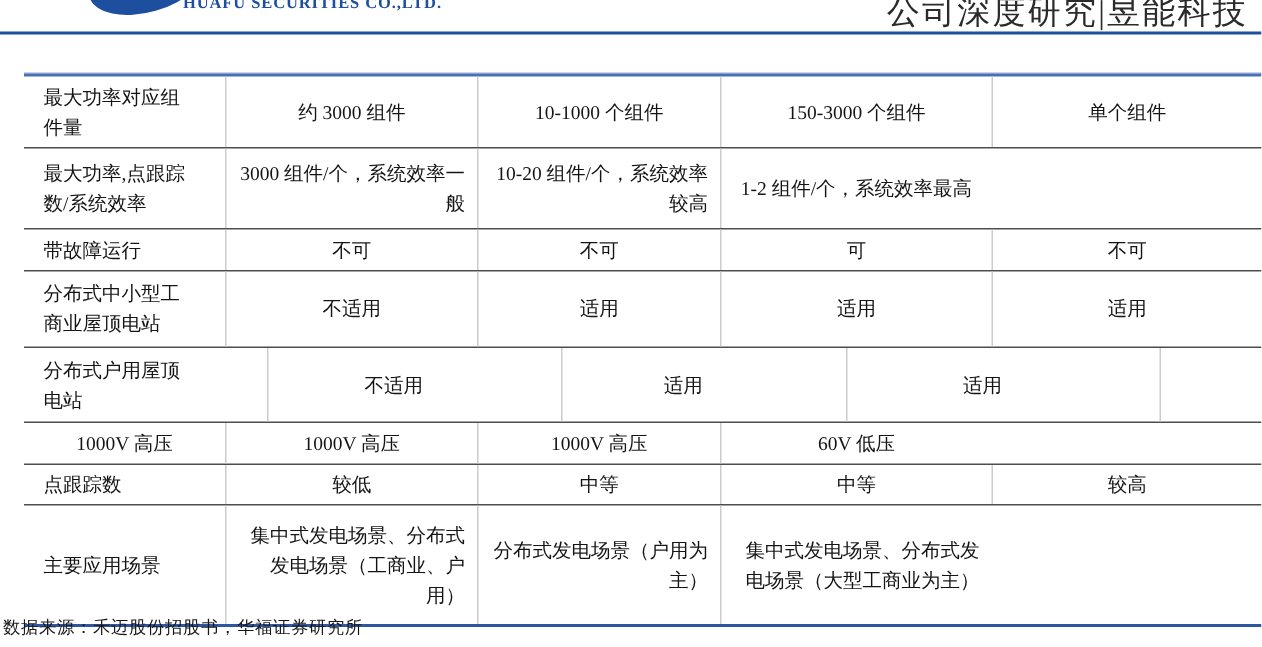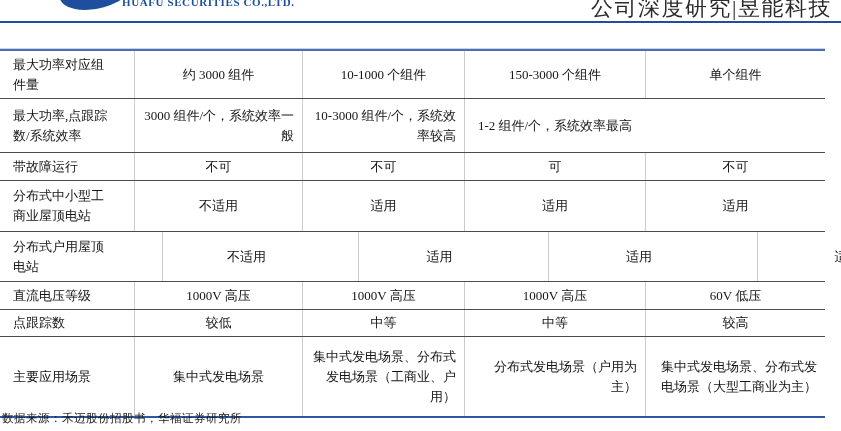--- a/index.html
+++ b/index.html
@@ -23,21 +23,21 @@
     position:absolute;right:9px;top:-7px;
     font-size:22px;color:#2b2b2b;letter-spacing:1.5px;white-space:nowrap;
     font-family:"Liberation Serif","DejaVu Serif",serif;
   }
   .header-rule{
     position:absolute;left:0;top:21px;width:841px;height:2px;background:#1d4f9e;
   }
 
   
   .cmp-table{
-    position:absolute;left:0;top:49px;width:825px;
+    position:absolute;left:16px;top:49px;width:825px;
     border-top:2px solid #4a6fb4;
     border-bottom:2px solid #2f56a0;
     box-shadow:0 -1px 0 #c9d4ea;
   }
   .t-row{
     display:grid;
     grid-template-columns:134px 168px 162px 181px 180px;
   }
   .t-row + .t-row{border-top:1px solid #4d4d4d;}
   .t-cell{
@@ -71,21 +71,21 @@
       <div class="t-row" style="min-height: 47px;">
         <div class="t-cell label">最大功率对应组件量</div>
         <div class="t-cell">约 3000 组件</div>
         <div class="t-cell">10-1000 个组件</div>
         <div class="t-cell">150-3000 个组件</div>
         <div class="t-cell">单个组件</div>
       </div>
       <div class="t-row" style="min-height: 53px;">
         <div class="t-cell label">最大功率,点跟踪数/系统效率</div>
         <div class="t-cell">3000 组件/个，系统效率一般</div>
-        <div class="t-cell">10-3000 组件/个，系统效率较高</div>
+        <div class="t-cell">10-20 组件/个，系统效率较高</div>
         <div class="t-cell">1-2 组件/个，系统效率最高</div>
       </div>
       <div class="t-row" style="min-height: 27px;">
         <div class="t-cell label">带故障运行</div>
         <div class="t-cell">不可</div>
         <div class="t-cell">不可</div>
         <div class="t-cell">可</div>
         <div class="t-cell">不可</div>
       </div>
       <div class="t-row" style="min-height: 50px;">
@@ -96,36 +96,34 @@
         <div class="t-cell">适用</div>
       </div>
       <div class="t-row" style="min-height: 49px; gap: 28px;">
         <div class="t-cell label">分布式户用屋顶电站</div>
         <div class="t-cell">不适用</div>
         <div class="t-cell">适用</div>
         <div class="t-cell">适用</div>
         <div class="t-cell">适用</div>
       </div>
       <div class="t-row" style="min-height: 27px;">
-        <div class="t-cell label">直流电压等级</div>
         <div class="t-cell">1000V 高压</div>
         <div class="t-cell">1000V 高压</div>
         <div class="t-cell">1000V 高压</div>
         <div class="t-cell">60V 低压</div>
       </div>
       <div class="t-row" style="min-height: 26px;">
         <div class="t-cell label">点跟踪数</div>
         <div class="t-cell">较低</div>
         <div class="t-cell">中等</div>
         <div class="t-cell">中等</div>
         <div class="t-cell">较高</div>
       </div>
       <div class="t-row" style="min-height: 79px;">
         <div class="t-cell label">主要应用场景</div>
-        <div class="t-cell">集中式发电场景</div>
         <div class="t-cell">集中式发电场景、分布式发电场景（工商业、户用）</div>
         <div class="t-cell">分布式发电场景（户用为主）</div>
         <div class="t-cell">集中式发电场景、分布式发电场景（大型工商业为主）</div>
       </div>
     </div>
 
   <div class="source-note">数据来源：禾迈股份招股书，华福证券研究所</div>
 
 </div>
 

